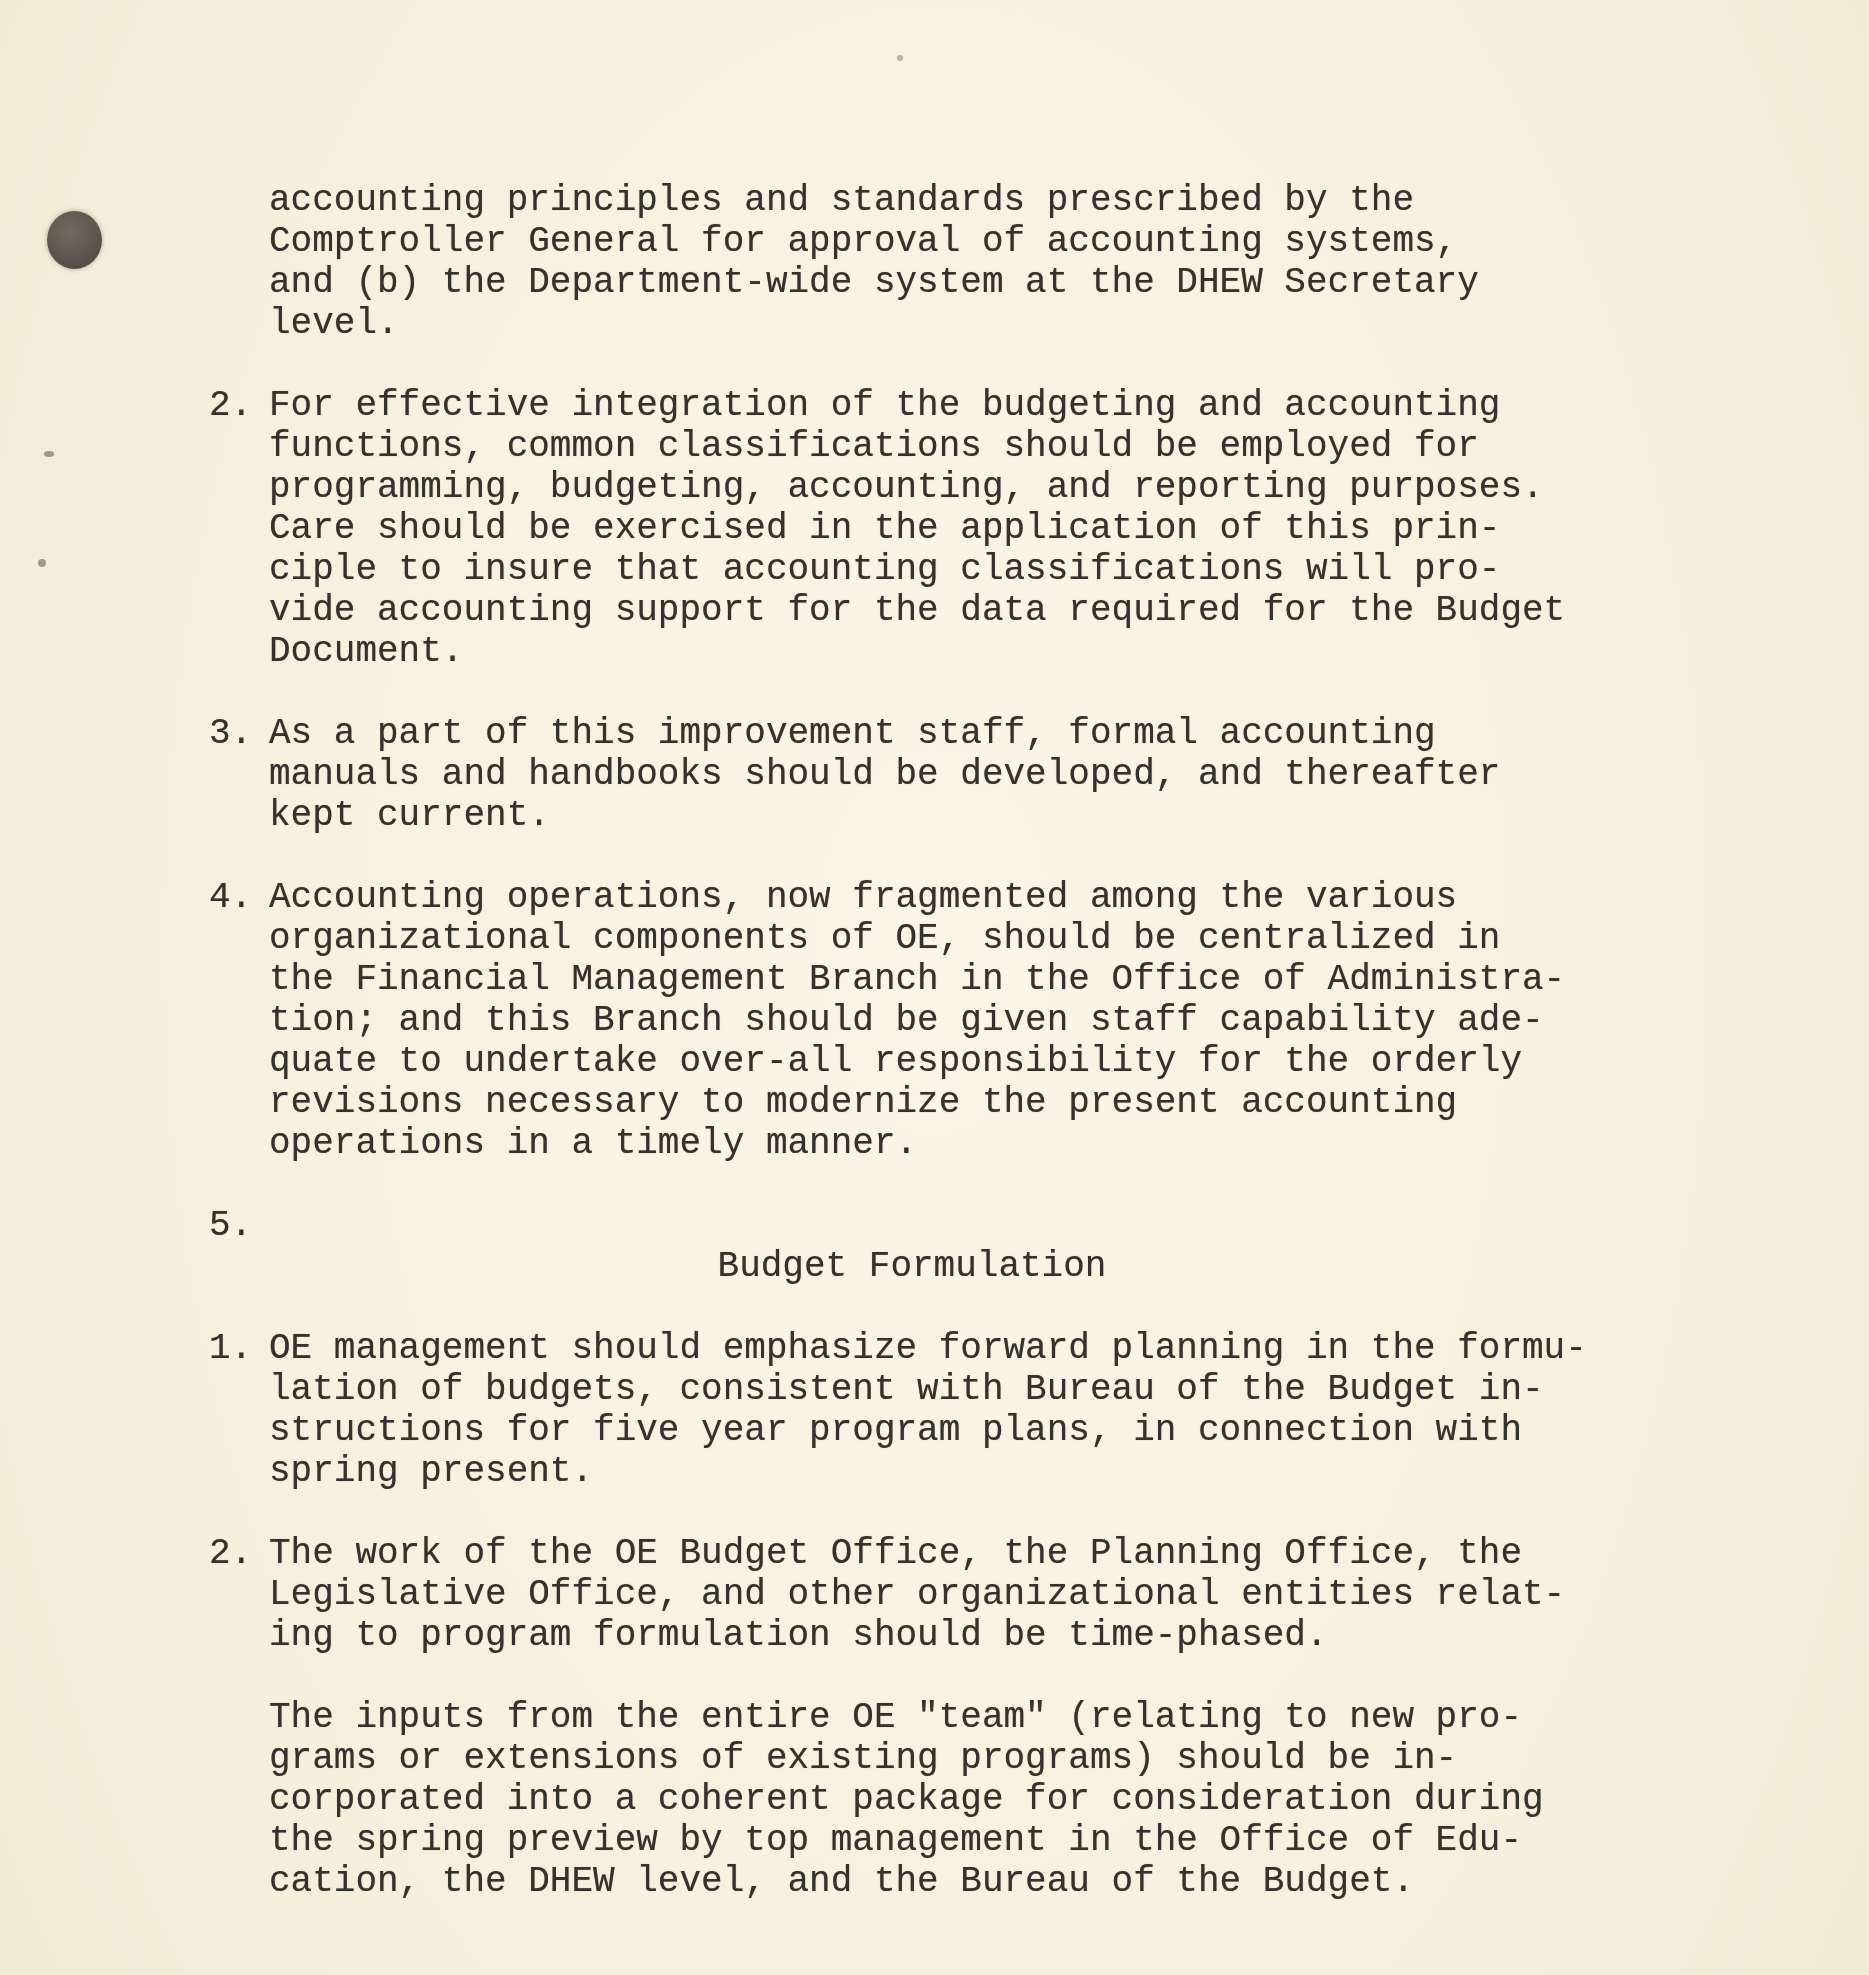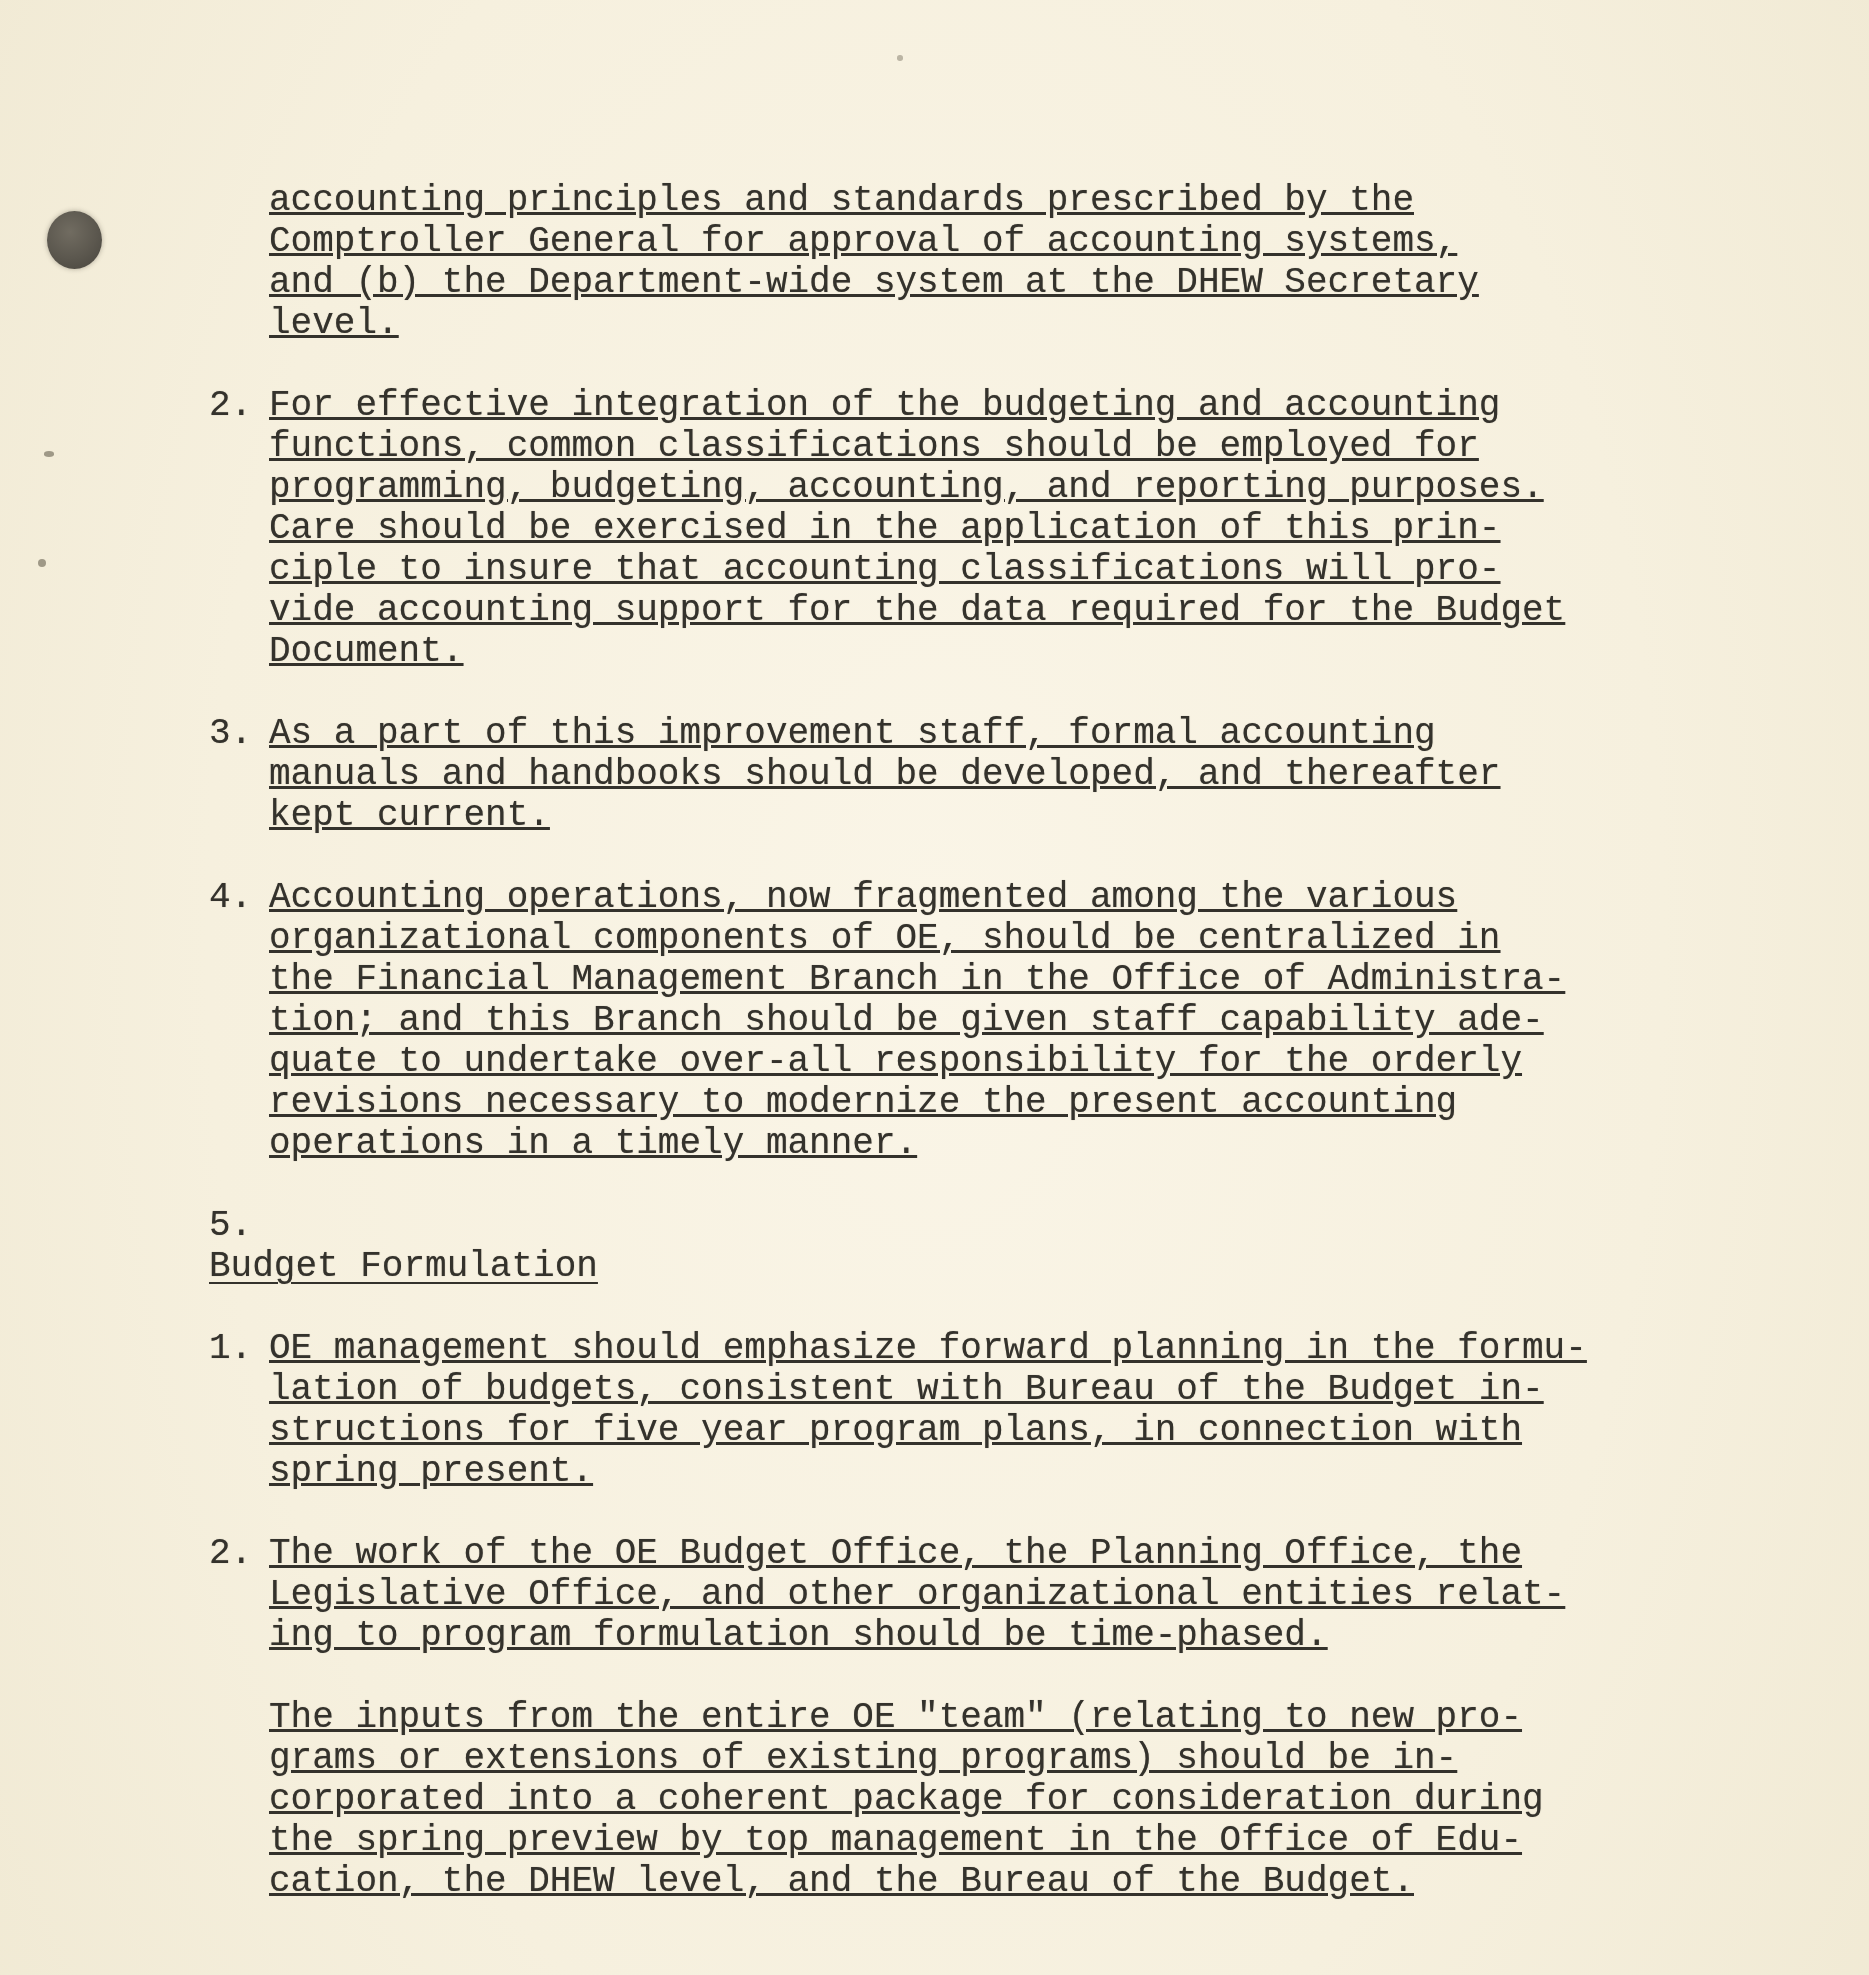--- a/index.html
+++ b/index.html
@@ -21,40 +21,39 @@
     left: 209px;
     top: 180px;
     width: 1548px;
     font-size: 36px;
     line-height: 41px;
     text-shadow: 0 0 0.8px rgba(52, 48, 40, 0.50);
   }
   .para, .txt {
     margin: 0 0 41px 0;
     white-space: pre-wrap;
-    text-decoration: underline;
   }
   .indented {
     margin-left: 60px;
   }
   .item {
     display: flex;
     align-items: flex-start;
   }
   .num {
     flex: 0 0 60px;
     width: 60px;
     white-space: pre;
   }
   .heading {
     margin: 0 0 41px 0;
     width: 1406px;
     font-size: 36px;
     font-weight: normal;
-    text-decoration: underline;
+    text-align: center;
     text-underline-offset: 6.3px;
     text-decoration-thickness: 2px;
     white-space: pre;
   }
   .hole {
     position: absolute;
     border-radius: 50%;
     background: radial-gradient(circle at 42% 36%, #716c61 0%, #5b574e 55%, #47443d 100%);
     box-shadow: 0 0 5.5px rgba(90, 85, 70, 0.45);
   }

